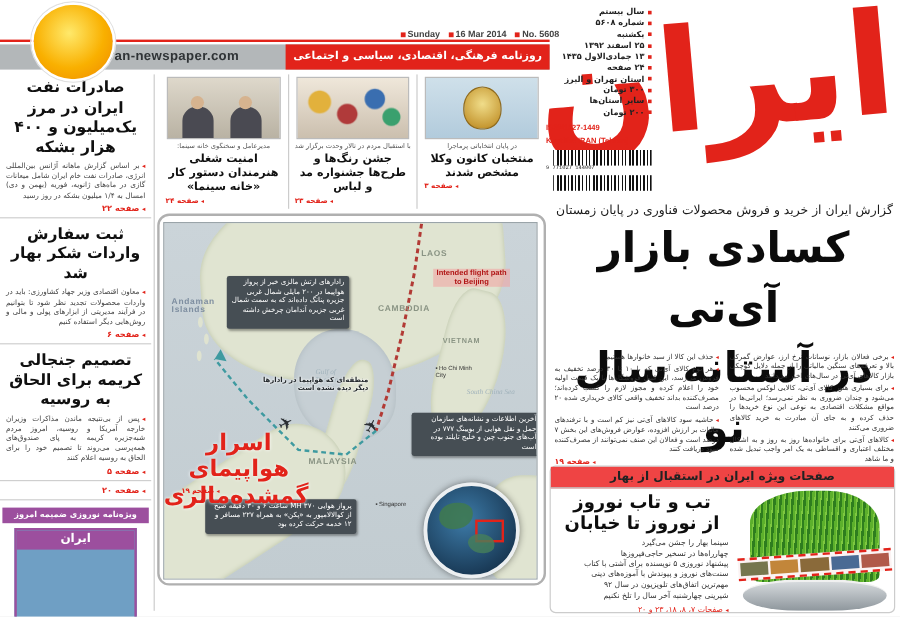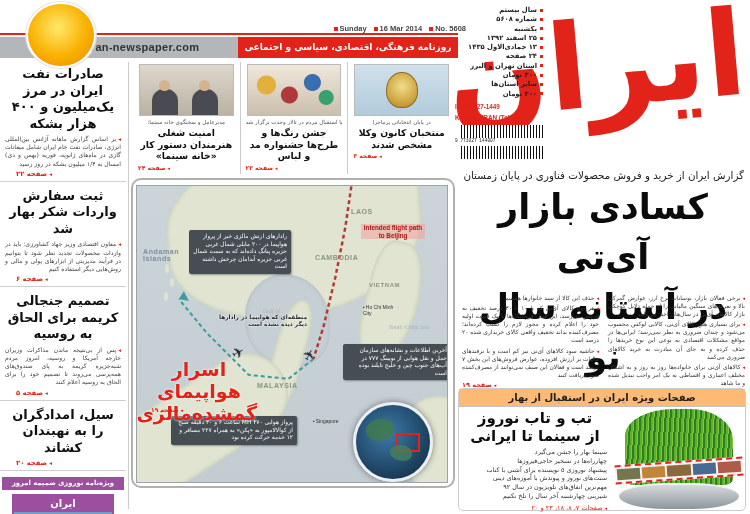--- a/index.html
+++ b/index.html
@@ -34,21 +34,21 @@
         background:repeating-linear-gradient(90deg,#111 0 1px,#fff 1px 3px,#111 3px 4.5px,#fff 4.5px 6px);}
   .bdigits{direction:ltr;text-align:left;font-size:4.5px;color:#222;font-family:"Liberation Mono",monospace;}
 
   
   .vsep{left:128px;top:62px;width:1px;height:447px;background:#ccc;}
   .sidebar{left:0;top:60px;width:126px;}
   .sb-item{padding:2px 5px 3px;border-bottom:1px solid #cfcfcf;}
   .sb-item h3{margin:4px 0 3px;font-size:13px;line-height:16.5px;text-align:center;color:#101010;}
   .sb-body{font-size:6.1px;line-height:8.2px;text-align:justify;color:#444;}
   .sb-body::before{content:"◂";color:#e2231a;margin-left:2px;font-size:5.5px;}
-  .pageref{color:#e2231a;font-size:6.8px;font-weight:bold;text-align:left;margin-top:2px;padding-left:11px;}
+  .pageref{color:#e2231a;font-size:6.8px;font-weight:bold;text-align:right;margin-top:2px;padding-left:11px;}
   .pageref::before{content:"◂";margin-left:2px;font-size:5.5px;}
   .supp-banner{margin:6px 2px 0;background:#9c4f9e;color:#fff;font-size:6.8px;font-weight:bold;
         text-align:center;line-height:13px;height:13px;}
   .supp-cover{margin:4px auto 0;width:98px;height:104px;border:2px solid #9c4f9e;position:relative;background:#6f9fc4;overflow:hidden;}
   .supp-mast{position:absolute;top:0;left:0;right:0;height:16px;background:#9c4f9e;color:#fff;
         font-size:10px;font-weight:bold;text-align:center;line-height:15px;}
 
   
   .briefs{left:133px;top:62px;width:322px;height:112px;display:flex;}
   .brief{flex:1;padding:0 5px;border-left:1px solid #ccc;}
@@ -123,21 +123,21 @@
         font-weight:bold;color:#0b0b0b;}
   .lead-cols{left:462px;top:294px;width:283px;height:90px;display:flex;gap:9px;}
   .lead-col{flex:1;font-size:5.9px;line-height:8.1px;text-align:justify;color:#333;}
   .lead-col p{margin:0 0 2px;}
   .lead-col p::before{content:"◂";color:#e2231a;margin-left:2px;font-size:5px;}
   .lead-page{color:#e2231a;font-weight:bold;font-size:6.5px;text-align:left;}
   .lead-page::before{content:"◂";margin-left:2px;font-size:5px;}
 
   
   .spring{left:458px;top:388px;width:288px;height:123px;border:1px solid #ccc;border-radius:5px;box-sizing:border-box;}
-  .spring-bar{height:17px;background:#fdba74;font-size:10px;font-weight:bold;line-height:17px;
+  .spring-bar{height:17px;background:#ef4444;font-size:10px;font-weight:bold;line-height:17px;
         text-align:center;color:#222;border-bottom:1px solid #c2c2c2;}
   .spring-body{display:flex;height:104px;}
   .sabzeh{width:132px;position:relative;flex:none;}
   .grass{position:absolute;left:12px;top:2px;width:108px;height:76px;
         background:repeating-linear-gradient(94deg,#2e7d1e 0 2px,#5cb02c 2px 4px,#7ec840 4px 5px);
         border-radius:45% 40% 8% 8% / 35% 40% 8% 8%;}
   .dish{position:absolute;left:6px;bottom:2px;width:120px;height:24px;
         background:linear-gradient(#d6dadd,#8e969c);border-radius:50%/65%;border-top:2px solid #f0f0f0;}
   .film{position:absolute;left:2px;top:54px;width:128px;height:19px;background:#fbf3f3;
         border-top:2px dashed #e2231a;border-bottom:2px dashed #e2231a;transform:rotate(-4deg);
@@ -197,21 +197,20 @@
       <h3>ثبت سفارش واردات شکر بهار شد</h3>
       <div class="sb-body">معاون اقتصادی وزیر جهاد کشاورزی: باید در واردات محصولات تجدید نظر شود تا بتوانیم در فرآیند مدیریتی از ابزارهای پولی و مالی و روش‌هایی دیگر استفاده کنیم</div>
       <div class="pageref">صفحه ۶</div>
     </div>
     <div class="sb-item">
       <h3>تصمیم جنجالی کریمه برای الحاق به روسیه</h3>
       <div class="sb-body">پس از بی‌نتیجه ماندن مذاکرات وزیران خارجه آمریکا و روسیه، امروز مردم شبه‌جزیره کریمه به پای صندوق‌های همه‌پرسی می‌روند تا تصمیم خود را برای الحاق به روسیه اعلام کنند</div>
       <div class="pageref">صفحه ۵</div>
     </div>
     <div class="sb-item">
-      <h3>سیل، امدادگران را به نهبندان کشاند</h3>
       <div class="pageref">صفحه ۲۰</div>
     </div>
     <div class="supp-banner">ویژه‌نامه نوروزی ضمیمه امروز</div>
     <div class="supp-cover">
 
       <div class="supp-mast">ایران</div>
 
     </div>
   </div>
 
@@ -320,21 +319,21 @@
           <div class="frame f2"></div>
           <div class="frame f3"></div>
           <div class="frame f4"></div>
           <div class="frame f5"></div>
         </div>
         <div class="dish"></div>
       </div>
       <div class="spring-text">
         <div class="spring-head">
           <span>تب و تاب نوروز</span><br>
-          <span>از سینما تا ایرانی</span>
+          <span>از نوروز تا خیابان</span>
         </div>
         <div class="spring-item">سینما بهار را جشن می‌گیرد</div>
         <div class="spring-item">چهارراه‌ها در تسخیر حاجی‌فیروزها</div>
         <div class="spring-item">پیشنهاد نوروزی ۵ نویسنده برای آشتی با کتاب</div>
         <div class="spring-item">سنت‌های نوروز و پیوندش با آموزه‌های دینی</div>
         <div class="spring-item">مهم‌ترین اتفاق‌های تلویزیون در سال ۹۲</div>
         <div class="spring-item">شیرینی چهارشنبه آخر سال را تلخ نکنیم</div>
         <div class="spring-footer">صفحات ۷، ۸، ۱۸، ۲۳ و ۲۰</div>
       </div>
     </div>

